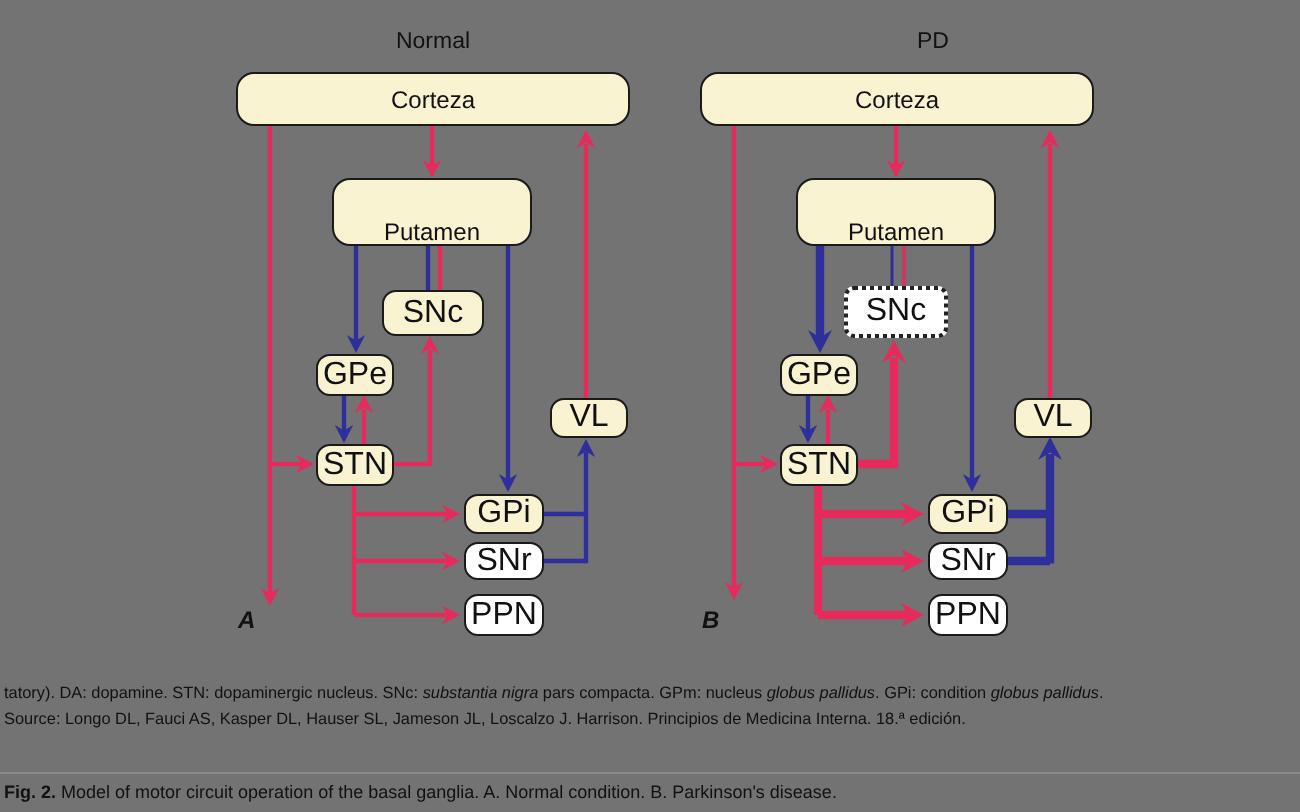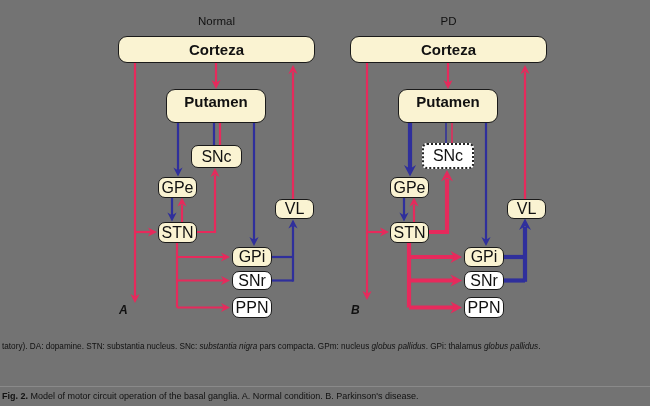--- a/index.html
+++ b/index.html
@@ -7,24 +7,24 @@
          font-family:"Liberation Sans",sans-serif;color:var(--text,#111);}
   svg.arrows{position:absolute;left:0;top:0;}
   .e{stroke:var(--excitatory,#e62a5c);fill:none;}
   .i{stroke:var(--inhibitory,#2f2f9c);fill:none;}
   .eh{fill:var(--excitatory,#e62a5c);stroke:none;}
   .ih{fill:var(--inhibitory,#2f2f9c);stroke:none;}
   .w1{stroke-width:1.5px;} .w2{stroke-width:2.2px;} .w4{stroke-width:4.2px;}
   .node{position:absolute;box-sizing:border-box;border:1.6px solid var(--outline,#1a1a1a);
         background:var(--node-fill,#faf3d2);border-radius:7px;display:flex;align-items:center;
         justify-content:center;font-size:16px;color:#111;}
-  .big{border-radius:9px;font-size:15px;font-weight:bold;}
+  .big{border-radius:9px;font-size:12px;}
   .white{background:var(--node-fill-alt,#fff);}
   .degen{background:var(--node-fill-alt,#fff);border:2px dotted #222;border-radius:5px;}
-  .top-align{align-items:flex-start;padding-top:3px;}
+  .top-align{align-items:flex-start;padding-top:19px;}
   .panel-title{position:absolute;text-align:center;font-size:11.5px;color:#111;}
   .panel-letter{position:absolute;font-size:12px;font-weight:bold;font-style:italic;color:#111;}
   .footnote{position:absolute;left:2px;top:341px;font-size:8.2px;line-height:12.9px;
             white-space:nowrap;color:#111;}
   .footnote i{}
   .rule{position:absolute;left:0;top:386px;width:650px;border-top:1px solid #8a8a8a;}
   .figcap{position:absolute;left:2px;top:391px;font-size:9px;white-space:nowrap;color:#111;}
   .figcap b{font-weight:bold;}
 </style>
 </head>
@@ -145,21 +145,21 @@
     </g>
     <g>
       <path class="i w4" d="M504,257 L525,257"></path>
       <path class="i w4" d="M504,280.5 L525,280.5"></path>
       <path class="i w4" d="M525,281.8 L525,227"></path>
         <polygon class="ih" points="525,218.5 519,230 525,226.3 531,230"></polygon>
     </g>
   </svg>
 
   <div class="panel-title" style="left:118px;top:15px;width:197px;">Normal</div>
-  <div class="panel-title" style="left:350px;top:15px;width:197px;">PD</div>
+  <div class="panel-title" style="left:368px;top:15px;width:197px;">PD</div>
 
   <div class="node big" style="left:118px;top:36px;width:197px;height:27px;">Corteza</div>
   <div class="node big top-align" style="left:166px;top:89px;width:100px;height:34px;">Putamen</div>
   <div class="node" style="left:191px;top:145px;width:51px;height:23px;">SNc</div>
   <div class="node" style="left:158px;top:177px;width:39px;height:21px;">GPe</div>
   <div class="node" style="left:158px;top:222px;width:39px;height:21px;">STN</div>
   <div class="node" style="left:275px;top:199px;width:39px;height:20px;">VL</div>
   <div class="node" style="left:232px;top:247px;width:40px;height:20px;">GPi</div>
   <div class="node white" style="left:232px;top:271px;width:40px;height:19px;">SNr</div>
   <div class="node white" style="left:232px;top:297px;width:40px;height:21px;">PPN</div>
@@ -170,21 +170,22 @@
   <div class="node degen" style="left:422px;top:143px;width:52px;height:26px;">SNc</div>
   <div class="node" style="left:390px;top:177px;width:39px;height:21px;">GPe</div>
   <div class="node" style="left:390px;top:222px;width:39px;height:21px;">STN</div>
   <div class="node" style="left:507px;top:199px;width:39px;height:20px;">VL</div>
   <div class="node" style="left:464px;top:247px;width:40px;height:20px;">GPi</div>
   <div class="node white" style="left:464px;top:271px;width:40px;height:19px;">SNr</div>
   <div class="node white" style="left:464px;top:297px;width:40px;height:21px;">PPN</div>
   <div class="panel-letter" style="left:351px;top:303px;">B</div>
 
   <div class="footnote">
-    <div><span>tatory). DA: dopamine. STN: substantia nucleus. SNc: </span><i>substantia nigra</i><span> pars compacta. GPm: nucleus </span><i>globus pallidus</i><span>. GPi: thalamus </span><i>globus pallidus</i><span>.</span></div>
+    <div><span>tatory). DA: dopamine. STN: dopaminergic nucleus. SNc: </span><i>substantia nigra</i><span> pars compacta. GPm: nucleus </span><i>globus pallidus</i><span>. GPi: condition </span><i>globus pallidus</i><span>.</span></div>
+    <div>Source: Longo DL, Fauci AS, Kasper DL, Hauser SL, Jameson JL, Loscalzo J. Harrison. Principios de Medicina Interna. 18.ª edición.</div>
   </div>
 
   <div class="rule"></div>
 
   <div class="figcap">
     <b>Fig. 2.</b><span> Model of motor circuit operation of the basal ganglia. A. Normal condition. B. Parkinson's disease.</span>
   </div>
 
 </div>
 

